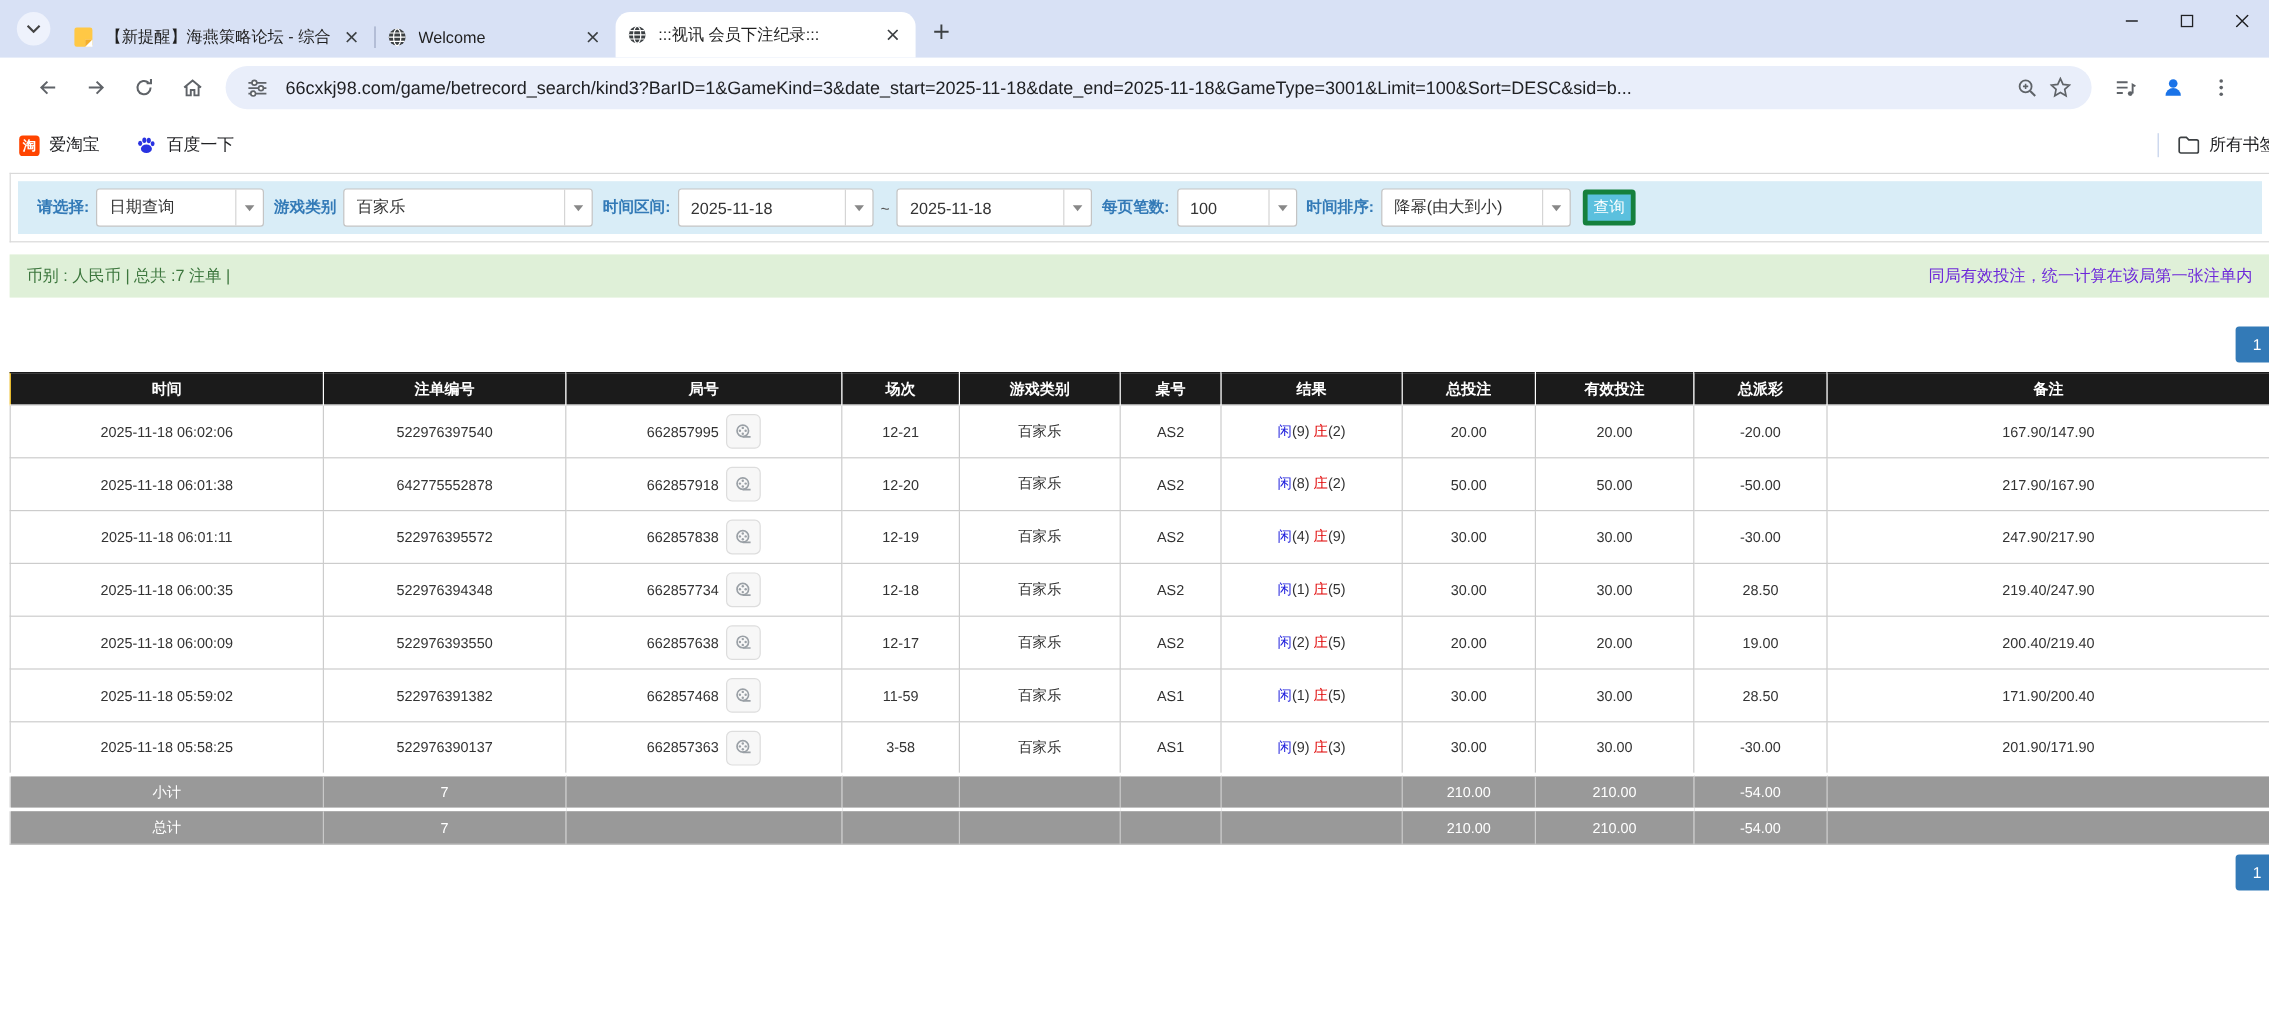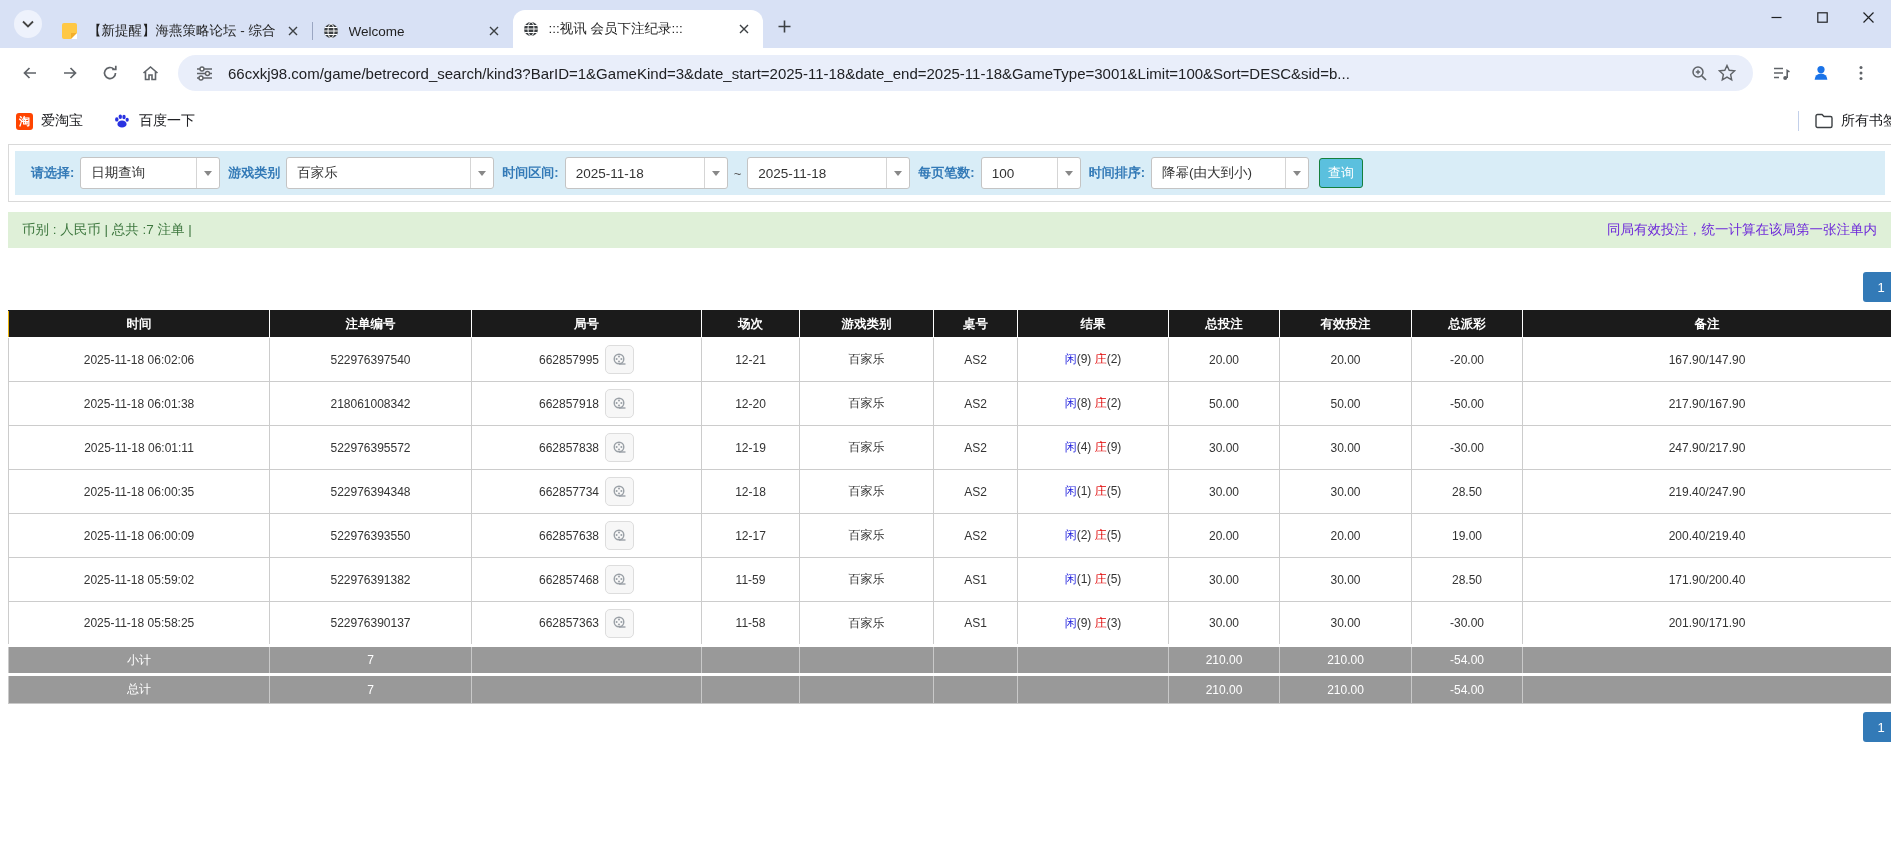--- a/index.html
+++ b/index.html
@@ -16,21 +16,21 @@
   .tab .ttl { flex:1; white-space:nowrap; overflow:hidden; text-overflow:ellipsis; }
   .tab .x { flex:0 0 18px; height:18px; margin-left:8px; display:flex; align-items:center; justify-content:center; border-radius:50%; cursor:pointer; }
   .tab.active { background:#fff; border-radius:12px 12px 0 0; height:38px; min-width:250px; }
   .tab-sep { width:1px; height:18px; background:#9aa6c2; margin-bottom:8px; }
   .newtab { width:28px; height:28px; margin:0 0 8px 8px; display:flex; align-items:center; justify-content:center; border-radius:50%; cursor:pointer; }
   .wincontrols { position:absolute; right:0; top:0; height:34px; display:flex; }
   .winbtn { width:46px; height:34px; display:flex; align-items:center; justify-content:center; color:#202124; cursor:pointer; }
   .noteicon { width:15px; height:16px; background:#ffc845; border-radius:2px; position:relative; }
   .noteicon:after { content:""; position:absolute; right:0; bottom:0; border-style:solid; border-width:0 0 6px 6px; border-color:transparent transparent #fff #f3ae2b; }
 
-  .toolbar { height:50px; background:#fff; display:flex; align-items:center; padding:0 10px; }
+  .toolbar { height:50px; background:#fff; display:flex; align-items:center; padding:0 20px; }
   .navbtn { width:34px; height:34px; border-radius:50%; display:flex; align-items:center; justify-content:center; margin:0 3px; cursor:pointer; }
   .omnibox { flex:1; height:36px; background:#e9eefa; border-radius:18px; display:flex; align-items:center;
     padding:0 12px; margin:0 8px; min-width:0; }
   .omnibox .url { flex:1; font-size:15px; color:#202124; white-space:nowrap; overflow:hidden; }
   .obicon { width:28px; height:28px; display:flex; align-items:center; justify-content:center; flex:0 0 auto; cursor:pointer; }
   .rightIcons { display:flex; align-items:center; }
 
   .bookmarks { height:46px; background:#fff; display:flex; align-items:center; padding:0 8px 0 16px; }
   .bm { display:flex; align-items:center; font-size:14px; color:#202124; margin-right:30px; cursor:pointer; }
   .bm .bmicon { margin-right:8px; display:flex; align-items:center; }
@@ -47,21 +47,21 @@
 
   .filterpanel { margin-left:8px; border:1px solid #d9d9d9; border-right:none; padding:6px; }
   .filterstrip { background:#d9edf7; height:44px; display:flex; align-items:center; padding:0 8px; }
   .flabel { color:#337ab7; font-weight:bold; font-size:13px; margin:0 6px 0 8px; white-space:nowrap; }
   .fsel { background:#fff; border:1px solid #c4c4c4; border-radius:3px; height:32px; display:flex;
     align-items:stretch; cursor:pointer; }
   .fsel .val { display:flex; align-items:center; padding:0 10px; font-size:13.5px; color:#333; flex:1; white-space:nowrap; }
   .fsel .arrow { width:23px; border-left:1px solid #d5d5d5; display:flex; align-items:center; justify-content:center; }
   .caret { width:0; height:0; border-left:4px solid transparent; border-right:4px solid transparent; border-top:5px solid #888; }
   .tilde { color:#555; font-size:13px; margin:0 6px; }
-  .searchbtn { width:44px; height:30px; background:#5bc0de; border:1px solid #15803d; border-radius:3px;
+  .searchbtn { width:44px; height:30px; background:#5bc0de; border:4px solid #15803d; border-radius:3px;
     color:#fff; font-size:13px; margin-left:10px; display:flex; align-items:center; justify-content:center; cursor:pointer; }
 
   .summary { margin:10px 0 0 8px; background:#dff0d8; height:36px; display:flex; align-items:center;
     justify-content:space-between; padding:0 14px; }
   .sum-left { color:#3c763d; font-size:13.5px; }
   .sum-right { color:#6d28d9; font-size:13.5px; }
 
   .pagrow { position:relative; height:30px; margin-top:24px; }
   .pagrow.bot { margin-top:8px; }
   .pagbtn { position:absolute; right:-8px; top:0; width:36px; height:30px; background:#337ab7; color:#fff;
@@ -382,21 +382,21 @@
         <td>AS2</td>
         <td><span class="res-p">闲</span><span class="res-n">(9)</span> <span class="res-b">庄</span><span class="res-n">(2)</span></td>
         <td class="blueval">20.00</td>
         <td>20.00</td>
         <td class="redval">-20.00</td>
         <td>167.90/147.90</td>
       </tr>
 
       <tr>
         <td>2025-11-18 06:01:38</td>
-        <td>218061008342</td>
+        <td>642775552878</td>
         <td>
             <span class="roundcell">
               <span>662857918</span>
               <span class="vidbtn">
                 <svg width="16" height="16" viewBox="0 0 16 16">
                   <circle cx="7" cy="7" r="4.8" fill="none" stroke="#9aa0a6" stroke-width="1.4"></circle>
                   <circle cx="7" cy="4.6" r="1" fill="#9aa0a6"></circle>
                   <circle cx="7" cy="9.4" r="1" fill="#9aa0a6"></circle>
                   <circle cx="4.6" cy="7" r="1" fill="#9aa0a6"></circle>
                   <circle cx="9.4" cy="7" r="1" fill="#9aa0a6"></circle>
@@ -538,21 +538,21 @@
                   <circle cx="7" cy="7" r="4.8" fill="none" stroke="#9aa0a6" stroke-width="1.4"></circle>
                   <circle cx="7" cy="4.6" r="1" fill="#9aa0a6"></circle>
                   <circle cx="7" cy="9.4" r="1" fill="#9aa0a6"></circle>
                   <circle cx="4.6" cy="7" r="1" fill="#9aa0a6"></circle>
                   <circle cx="9.4" cy="7" r="1" fill="#9aa0a6"></circle>
                   <path d="M7 12 h6.5" stroke="#9aa0a6" stroke-width="1.4"></path>
                 </svg>
               </span>
             </span>
           </td>
-        <td>11-58</td>
+        <td>3-58</td>
         <td>百家乐</td>
         <td>AS1</td>
         <td><span class="res-p">闲</span><span class="res-n">(9)</span> <span class="res-b">庄</span><span class="res-n">(3)</span></td>
         <td class="blueval">30.00</td>
         <td>30.00</td>
         <td class="redval">-30.00</td>
         <td>201.90/171.90</td>
       </tr>
 
       <tr class="sum">

